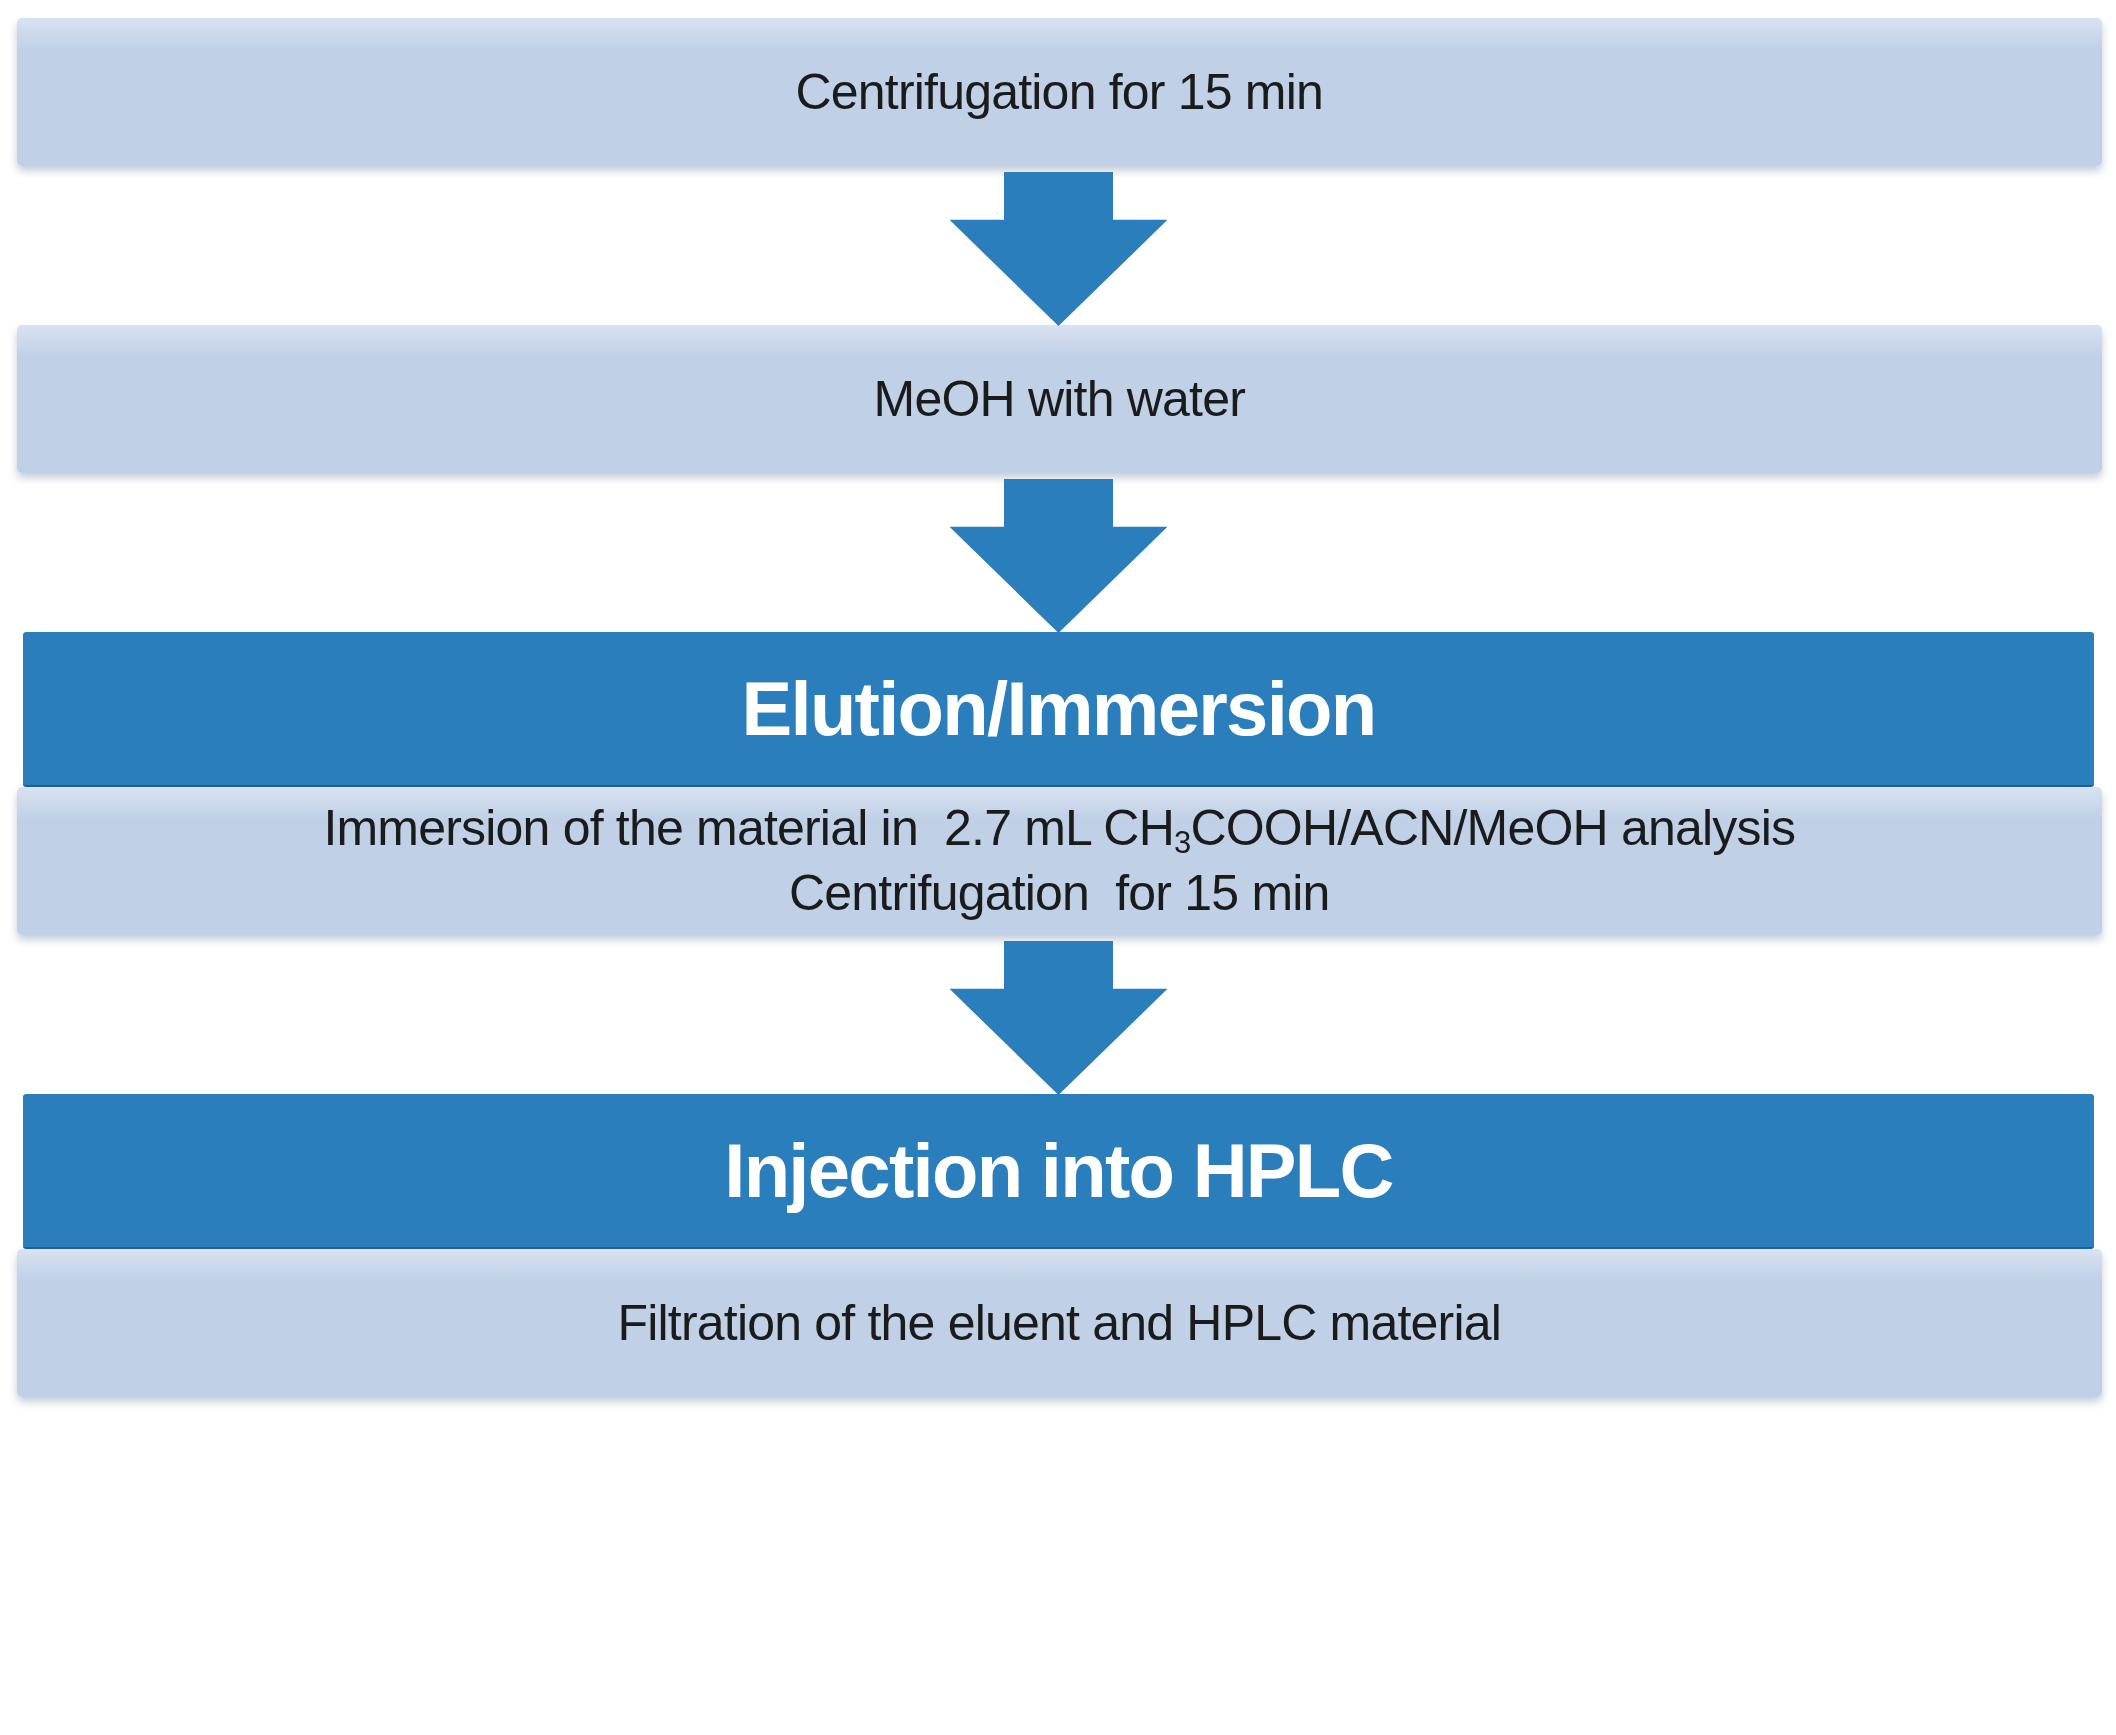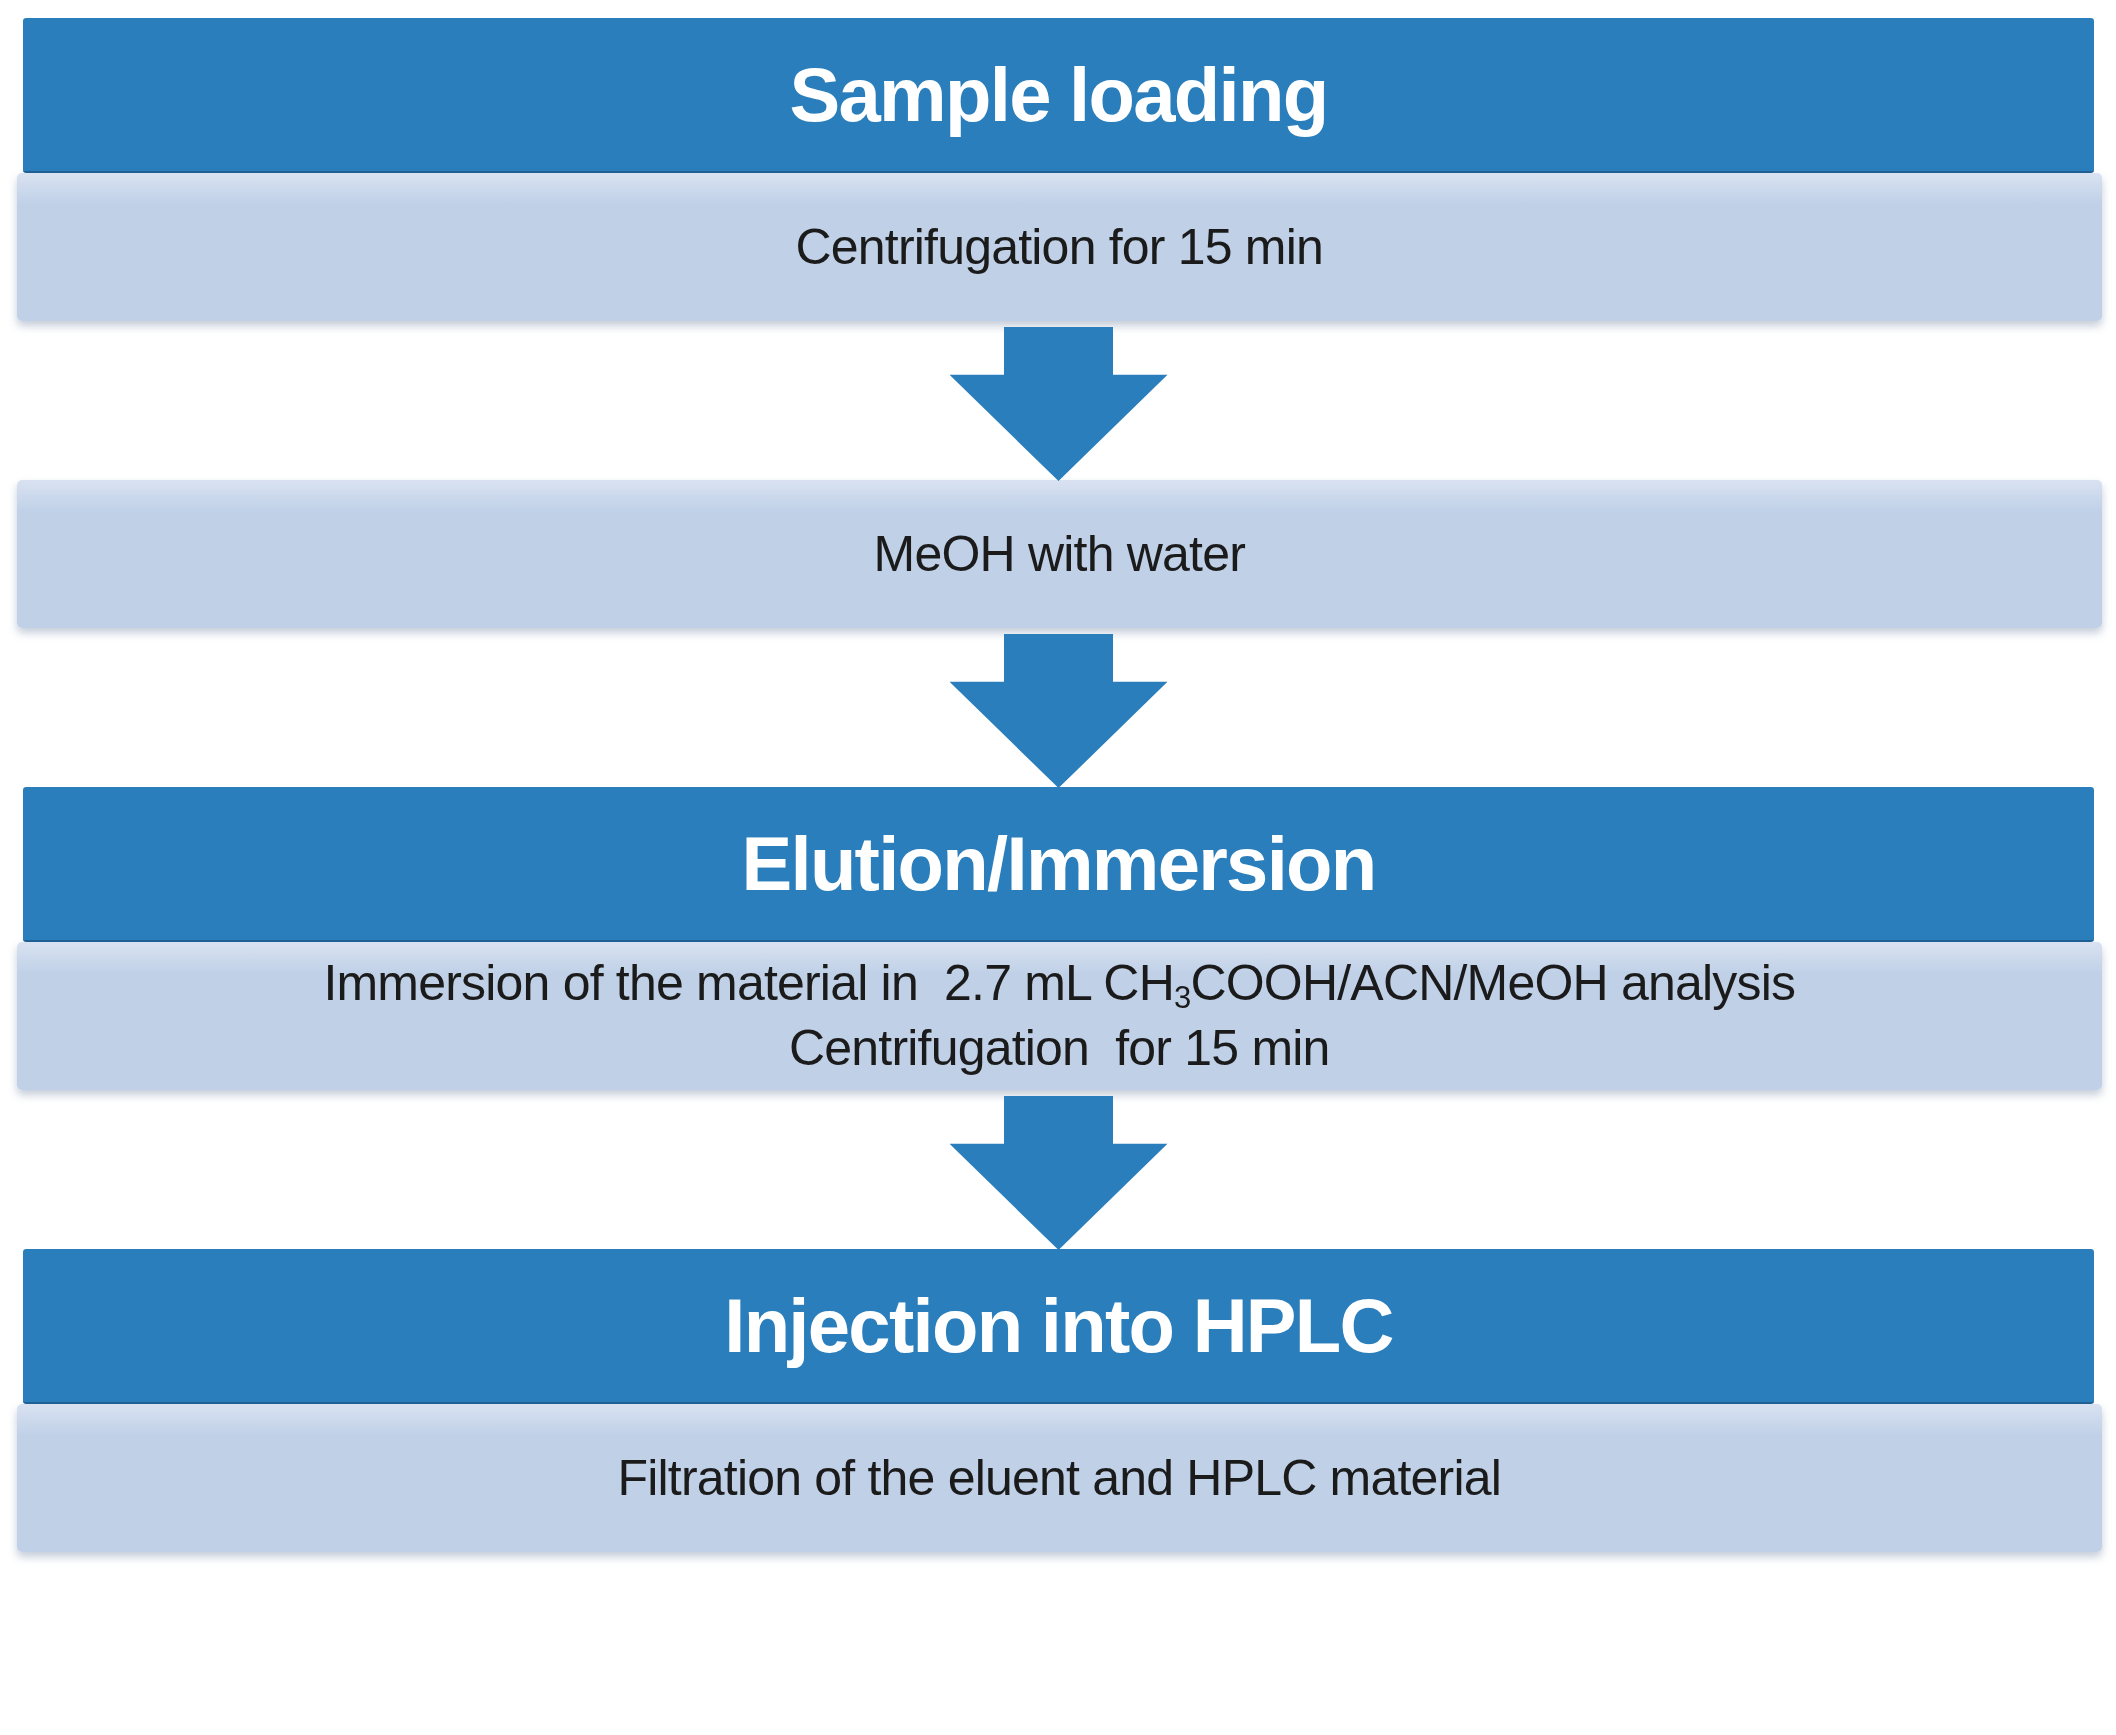--- a/index.html
+++ b/index.html
@@ -79,23 +79,20 @@
     background:var(--arrow-blue);
     clip-path:polygon(25% 0, 75% 0, 75% 31%, 100% 31%, 50% 100%, 0 31%, 25% 31%);
   }
 </style>
 </head>
 <body>
 
 <div class="canvas">
 
   <section>
-    <div class="step-header">
-      <span class="step-title">Sample loading</span>
-    </div>
     <div class="step-body">
       <div class="body-line">Centrifugation for 15 min</div>
     </div>
   </section>
 
   <div class="arrow-row">
     <div class="down-arrow"></div>
   </div>
 
   <section>

